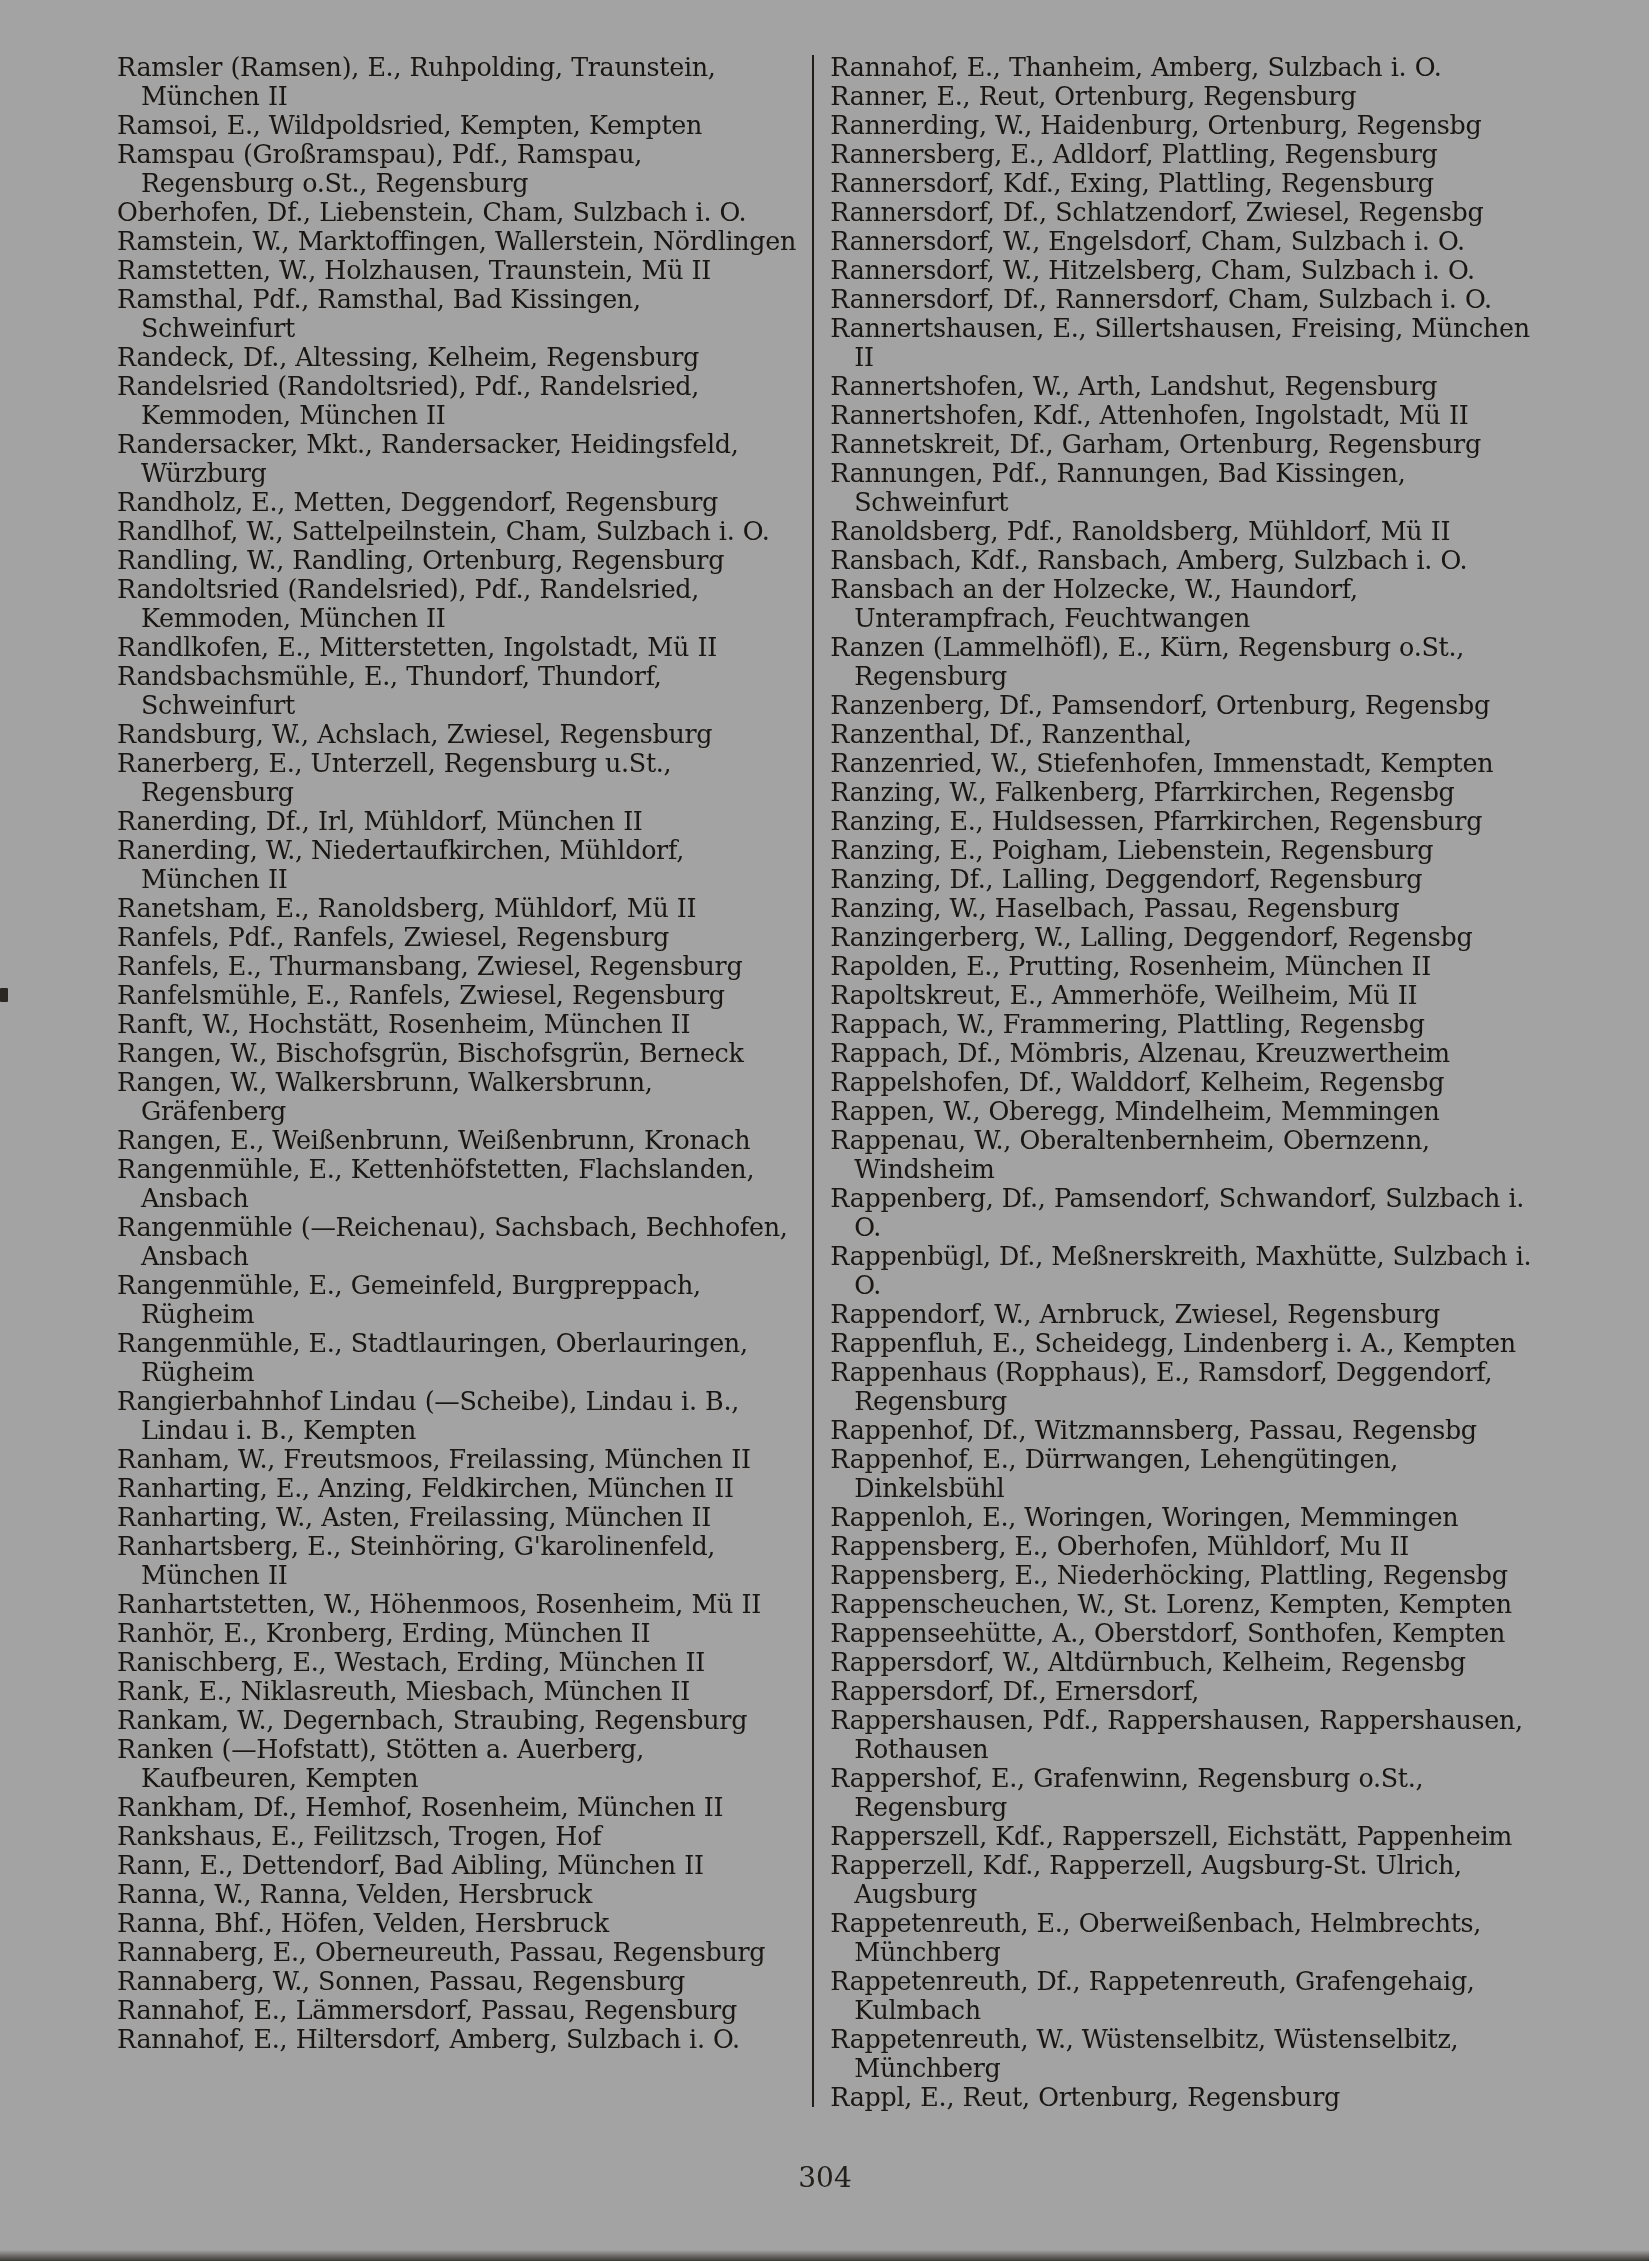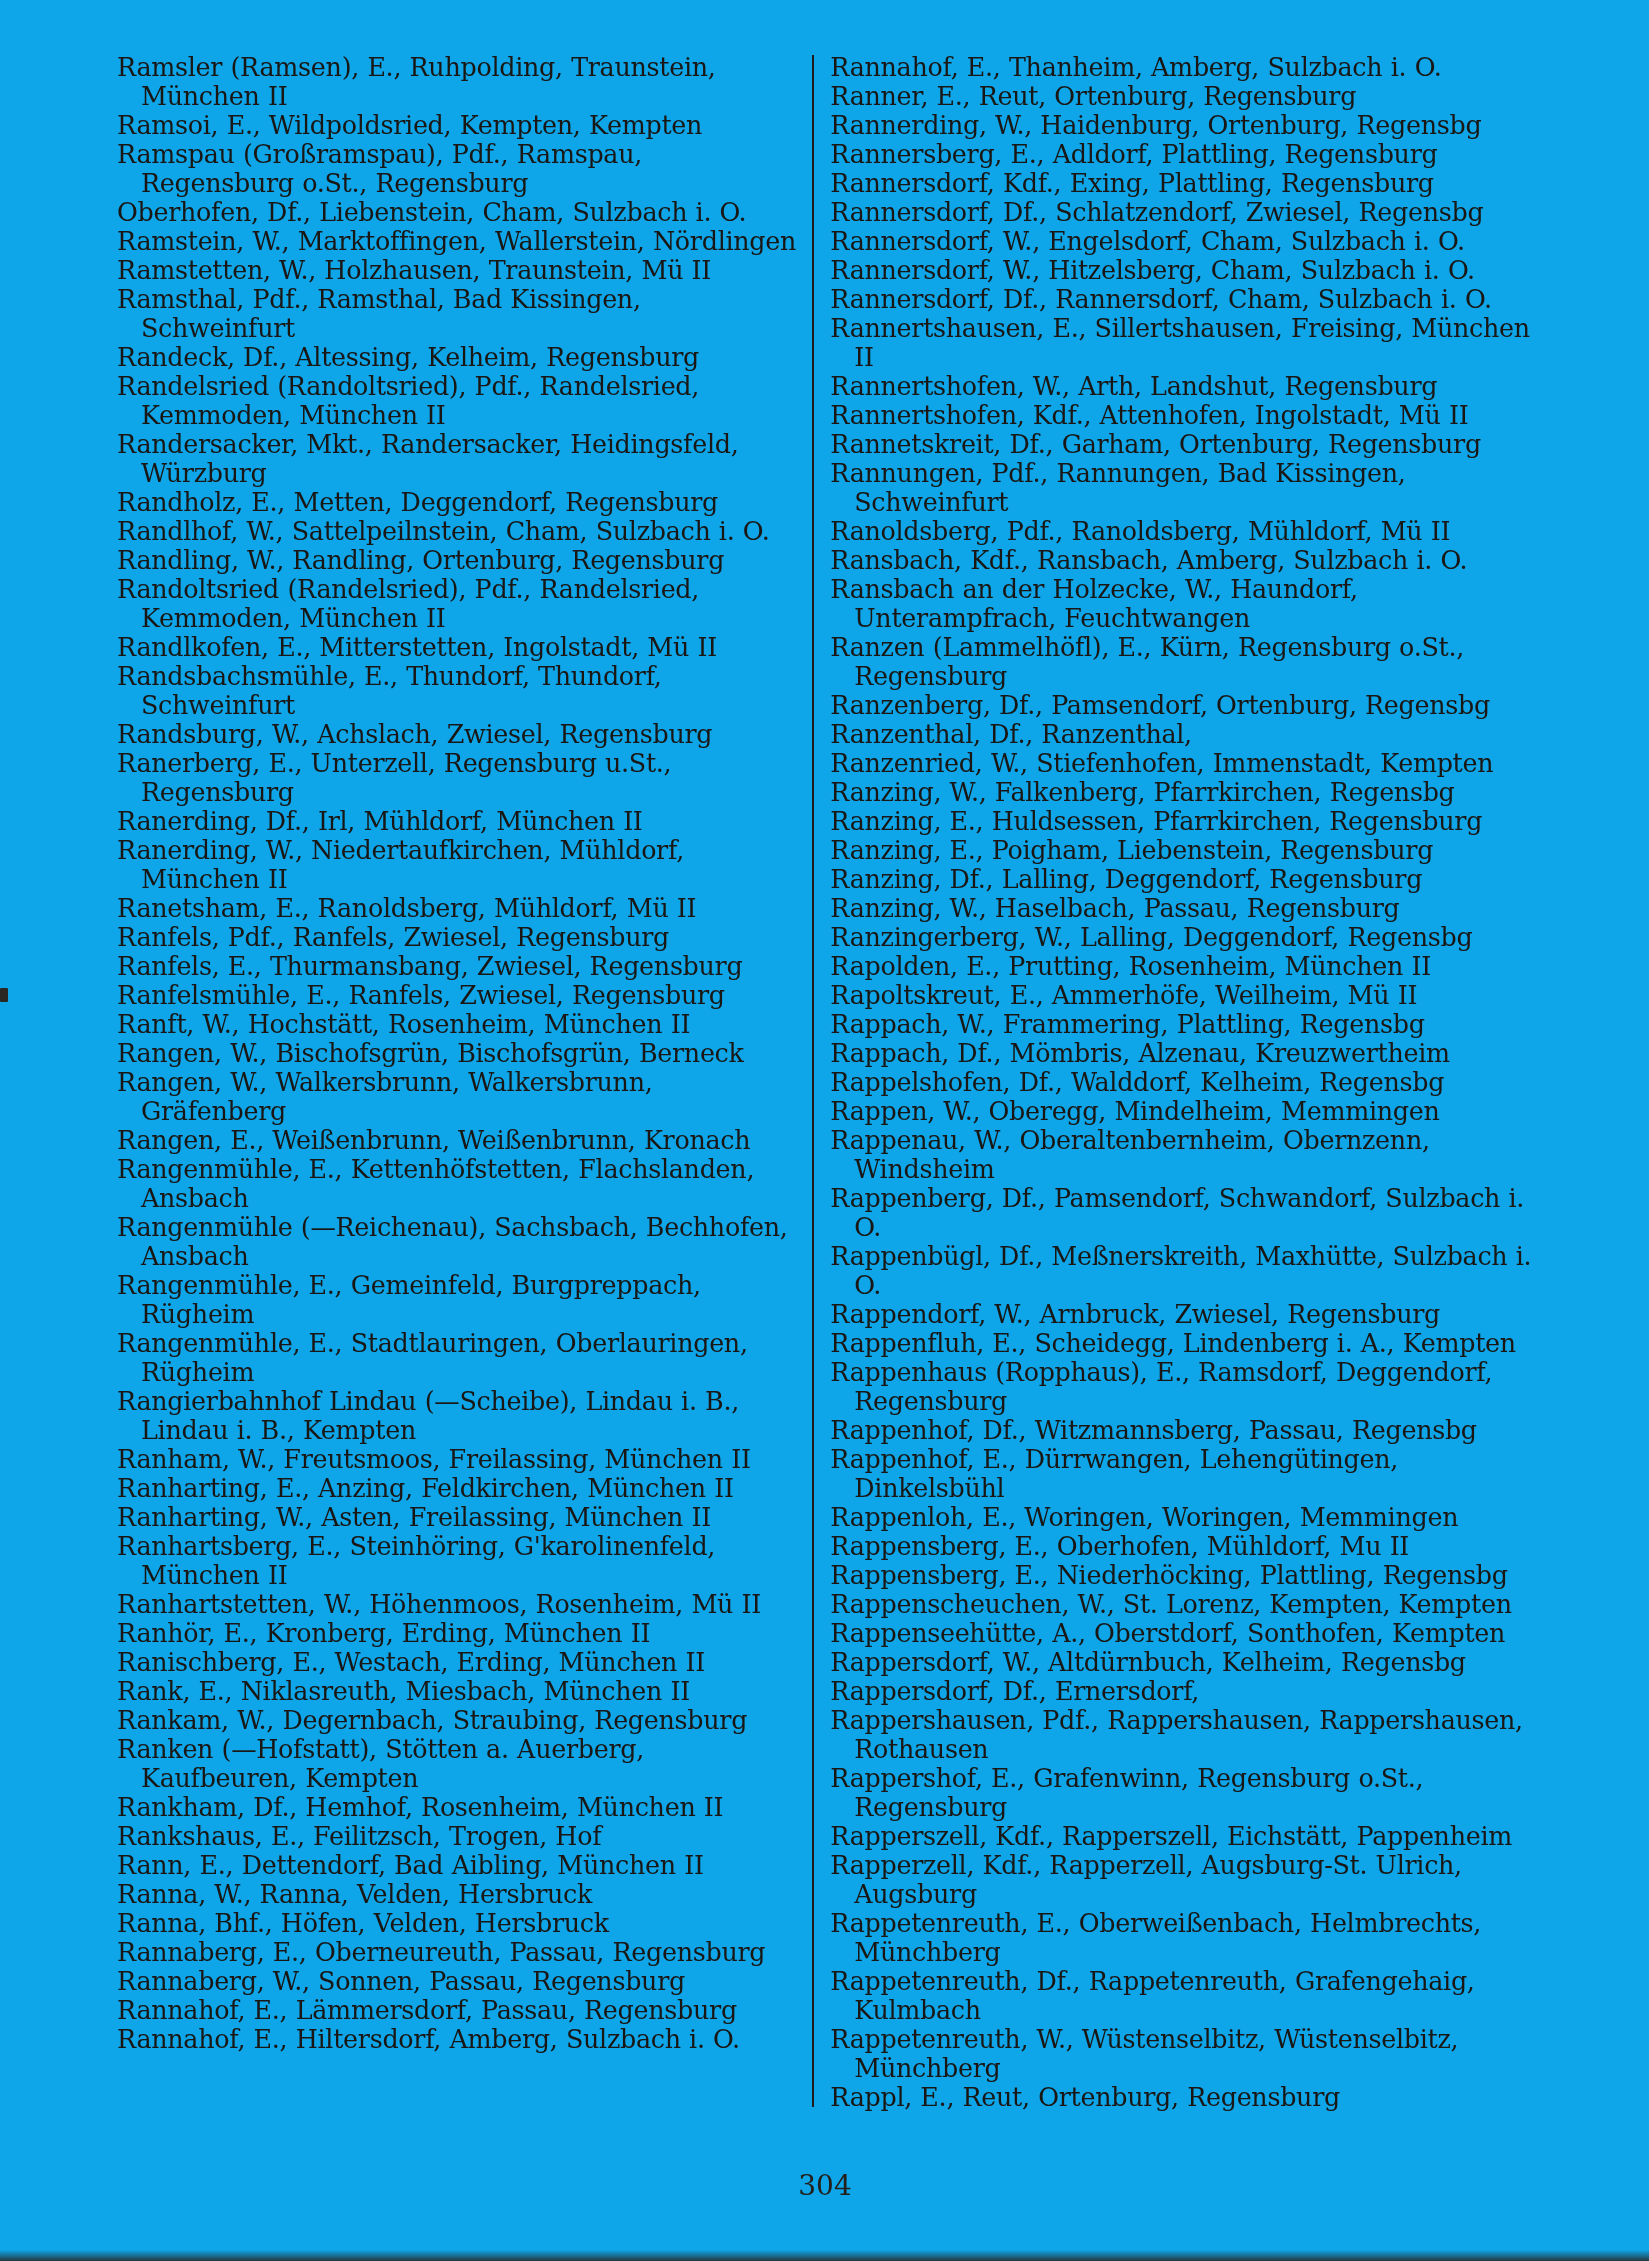--- a/index.html
+++ b/index.html
@@ -1,20 +1,20 @@
 <!DOCTYPE html>
 <html style="font-size:8.8px"><head>
 <meta charset="utf-8">
 <style>
   html, body { margin: 0; padding: 0; background: #d8d7d3; }
   .page {
     position: relative;
     width: 1650px;
     height: 2261px;
-    background: #0ea5e9;
+    background: #a3a3a3;
     font-family: "DejaVu Serif", serif;
     color: #191613;
     overflow: hidden;
   }
   .columns {
     position: absolute;
     top: 53px;
     left: 117px;
     width: 1436px;
     display: flex;
@@ -38,21 +38,20 @@
     word-spacing: 0.6px;
   }
   .page-number {
     position: absolute;
     top: 2161px;
     left: 0;
     width: 100%;
     text-align: center;
     font-size: 28px;
     color: #23201c;
-    margin-top: 8px;
   }
   .scan-edge-bottom {
     position: absolute;
     left: 0; bottom: 0;
     width: 100%; height: 11px;
     background: linear-gradient(to bottom, rgba(60,56,50,0), rgba(40,37,33,0.85));
   }
   .scan-artifact-left {
     position: absolute;
     left: 0; top: 988px;

